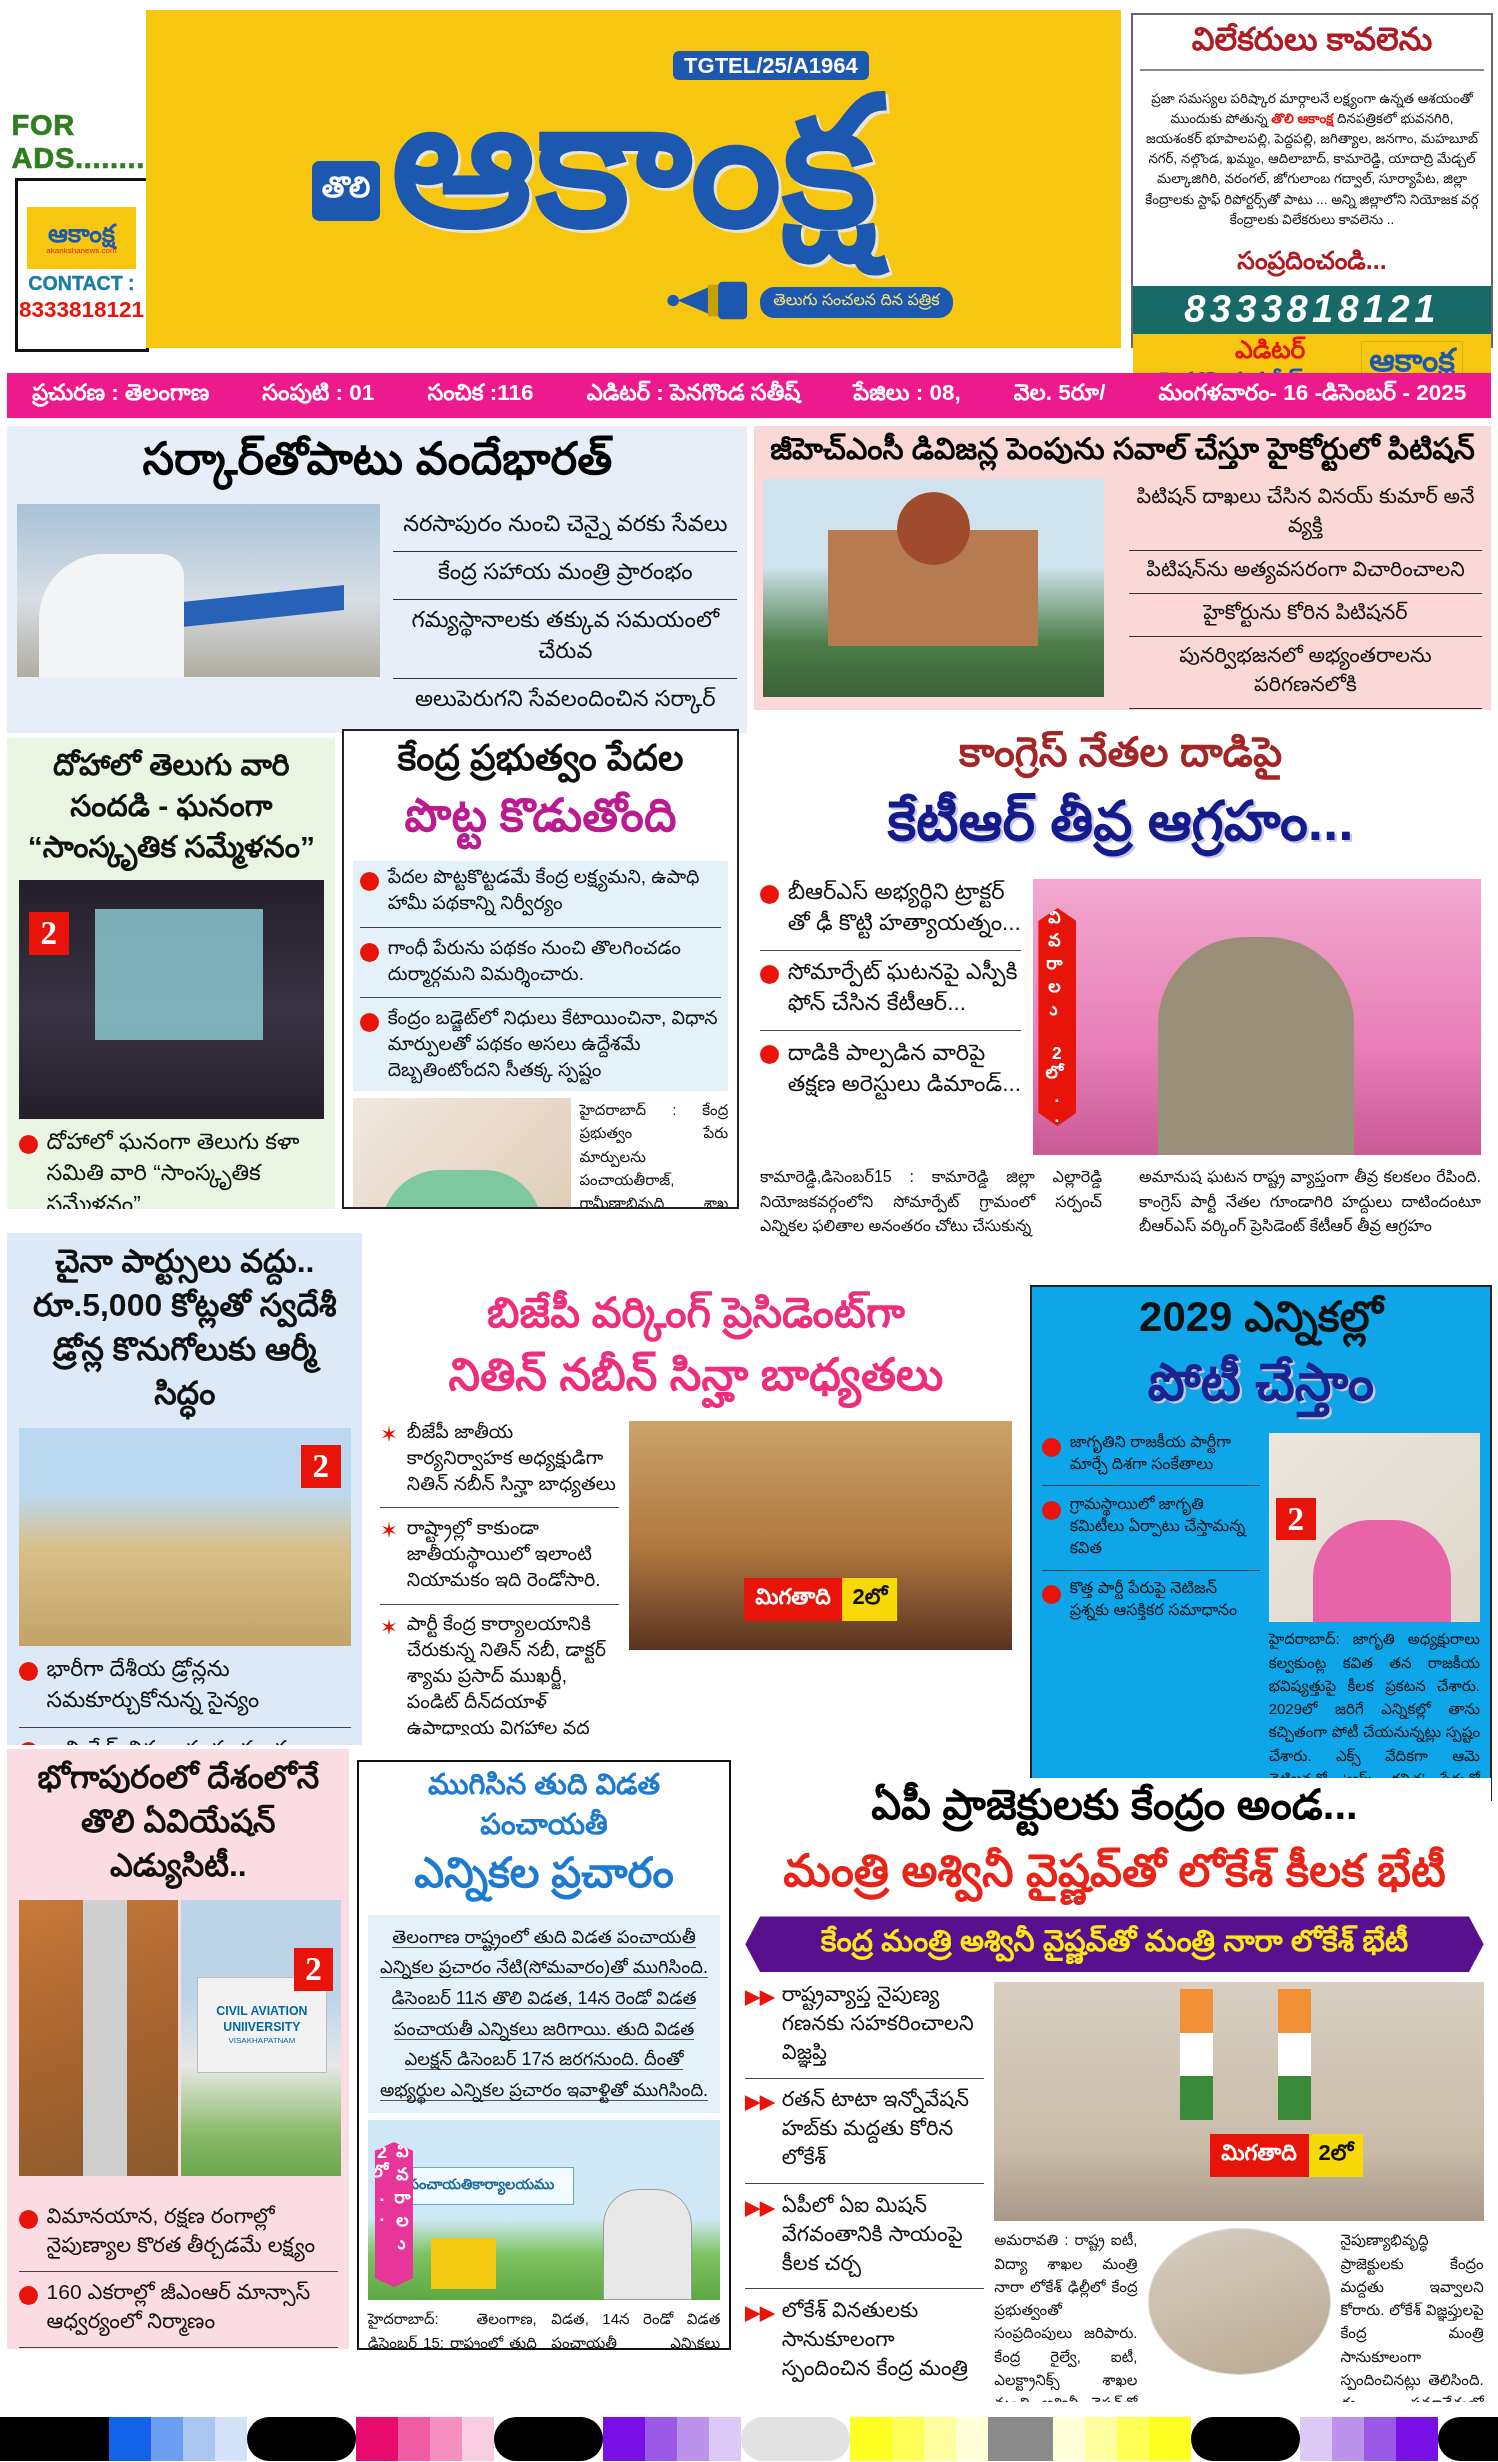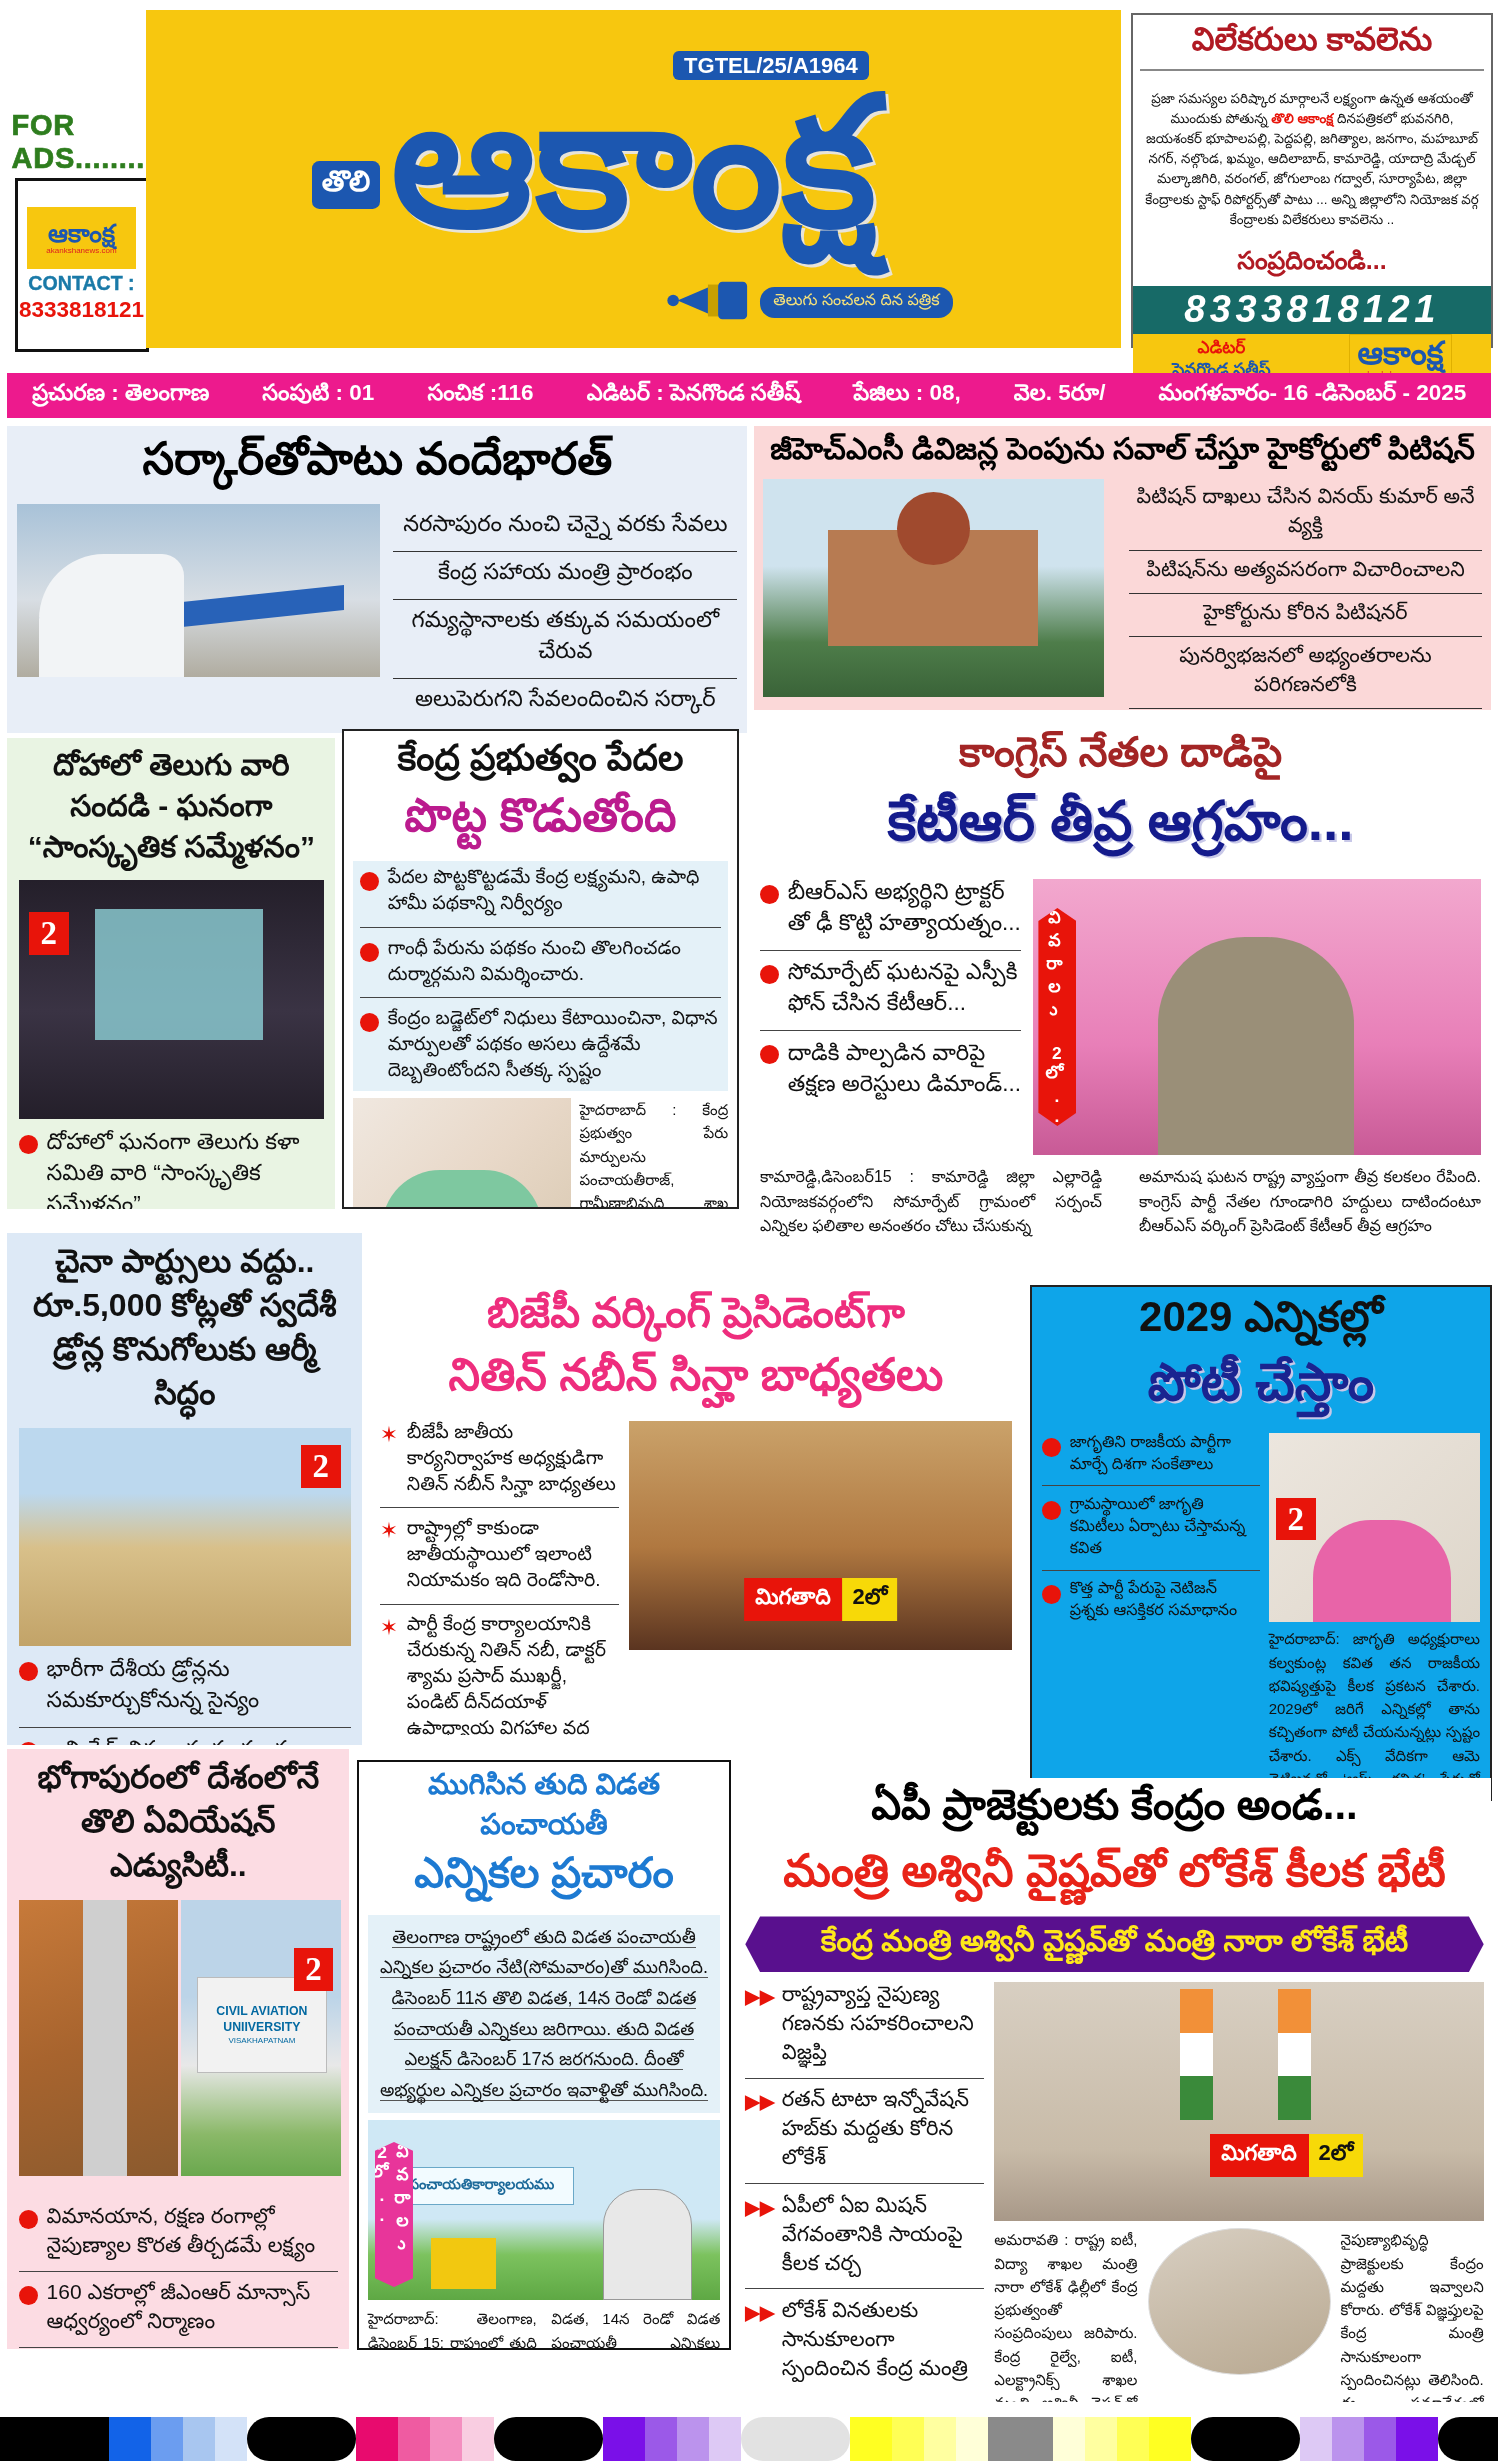--- a/index.html
+++ b/index.html
@@ -20,36 +20,36 @@
   .contact{color:#1a7aa8;font-weight:bold;font-size:19.6px;-webkit-text-stroke:0.4px #1a7aa8;}
   .ads-phone{color:#e8140a;font-weight:bold;font-size:22.5px;}
 
   .masthead{left:146px;top:10px;width:975px;height:338px;background:#f7c70f;overflow:hidden;}
   .mast-reg{position:absolute;left:54%;top:41px;color:#fff;background:#1c57b0;border-radius:5.8px;
             padding:1.5px 11.6px;font-size:22px;font-weight:bold;}
   .mast-logo{position:absolute;left:0;right:0;top:57px;text-align:center;color:#1c57b0;
              font-size:181px;font-weight:bold;line-height:1.05;
              text-shadow:2.9px 2.9px 0 #e8e4d8;}
   .mast-toli{position:absolute;left:17%;top:151px;background:#1c57b0;color:#fff;border-radius:7.3px;
-             padding:4px 10px;font-size:29px;font-weight:bold;}
+             padding:10px 10px;font-size:29px;font-weight:bold;}
   .nib{position:absolute;left:53%;top:270px;width:87px;height:41px;}
   .tagline{position:absolute;left:63%;top:277px;background:#1c57b0;color:#f7e27a;border-radius:14.5px;
            padding:4.4px 13px;font-size:16px;white-space:nowrap;}
 
   .recruit{left:1131px;top:13px;width:358px;height:331px;border:2.2px solid #666;background:#fff;
            display:flex;flex-direction:column;}
   .recruit-title{color:#b01a23;font-weight:bold;font-size:32px;text-align:center;margin:5.8px 7.3px 2.9px;
                  border-bottom:2.9px solid #888;padding-bottom:4.4px;}
   .recruit-body{font-size:13.4px;line-height:1.5;text-align:center;padding:1.5px 10px;color:#111;}
   .recruit-body .brand{color:#e8140a;font-weight:bold;}
   .recruit-cta{color:#b01a23;font-weight:bold;font-size:25px;text-align:center;margin-top:1.5px;}
   .recruit-phone{background:#176a67;color:#fff;font-style:italic;font-weight:bold;font-size:38px;
                  text-align:center;letter-spacing:4.4px;margin-top:4.4px;padding:2.9px 0;}
   .recruit-foot{flex:1;background:#f7c70f;display:flex;align-items:center;justify-content:space-around;}
-  .recruit-ed{color:#e8140a;font-weight:bold;font-size:17px;text-align:center;line-height:1.25;}
+  .recruit-ed{color:#e8140a;font-weight:bold;font-size:25px;text-align:right;line-height:1.25;}
   .recruit-ed .n{color:#1c57b0;}
   .recruit-mini{background:#f7c70f;border:1.5px solid #e0b000;padding:1.5px 7.3px;text-align:center;}
   .recruit-mini .t{color:#1c57b0;font-weight:bold;font-size:32px;line-height:1.05;}
   .recruit-mini .s{color:#d22;font-size:8.7px;}
 
   .infobar{left:7.3px;top:373px;width:1484px;height:45px;background:#ed1a8d;color:#fff;display:flex;
            align-items:center;justify-content:space-between;padding:0 25px;box-sizing:border-box;
            font-weight:bold;font-size:22.5px;white-space:nowrap;}
 
   

